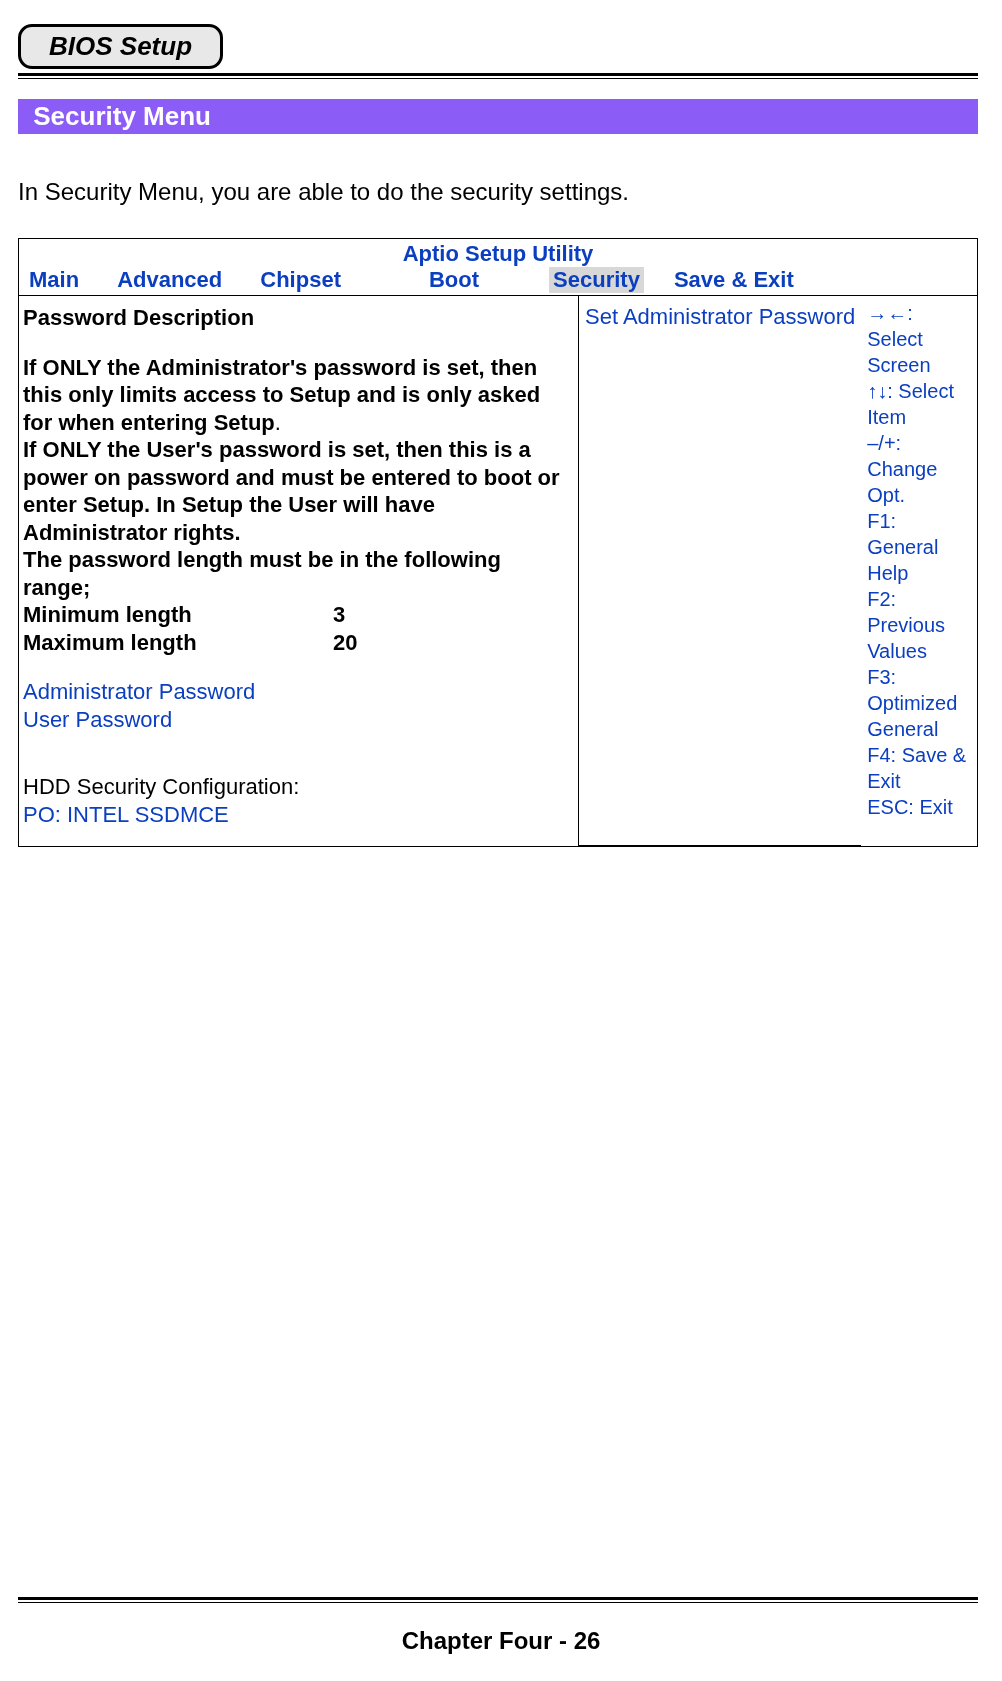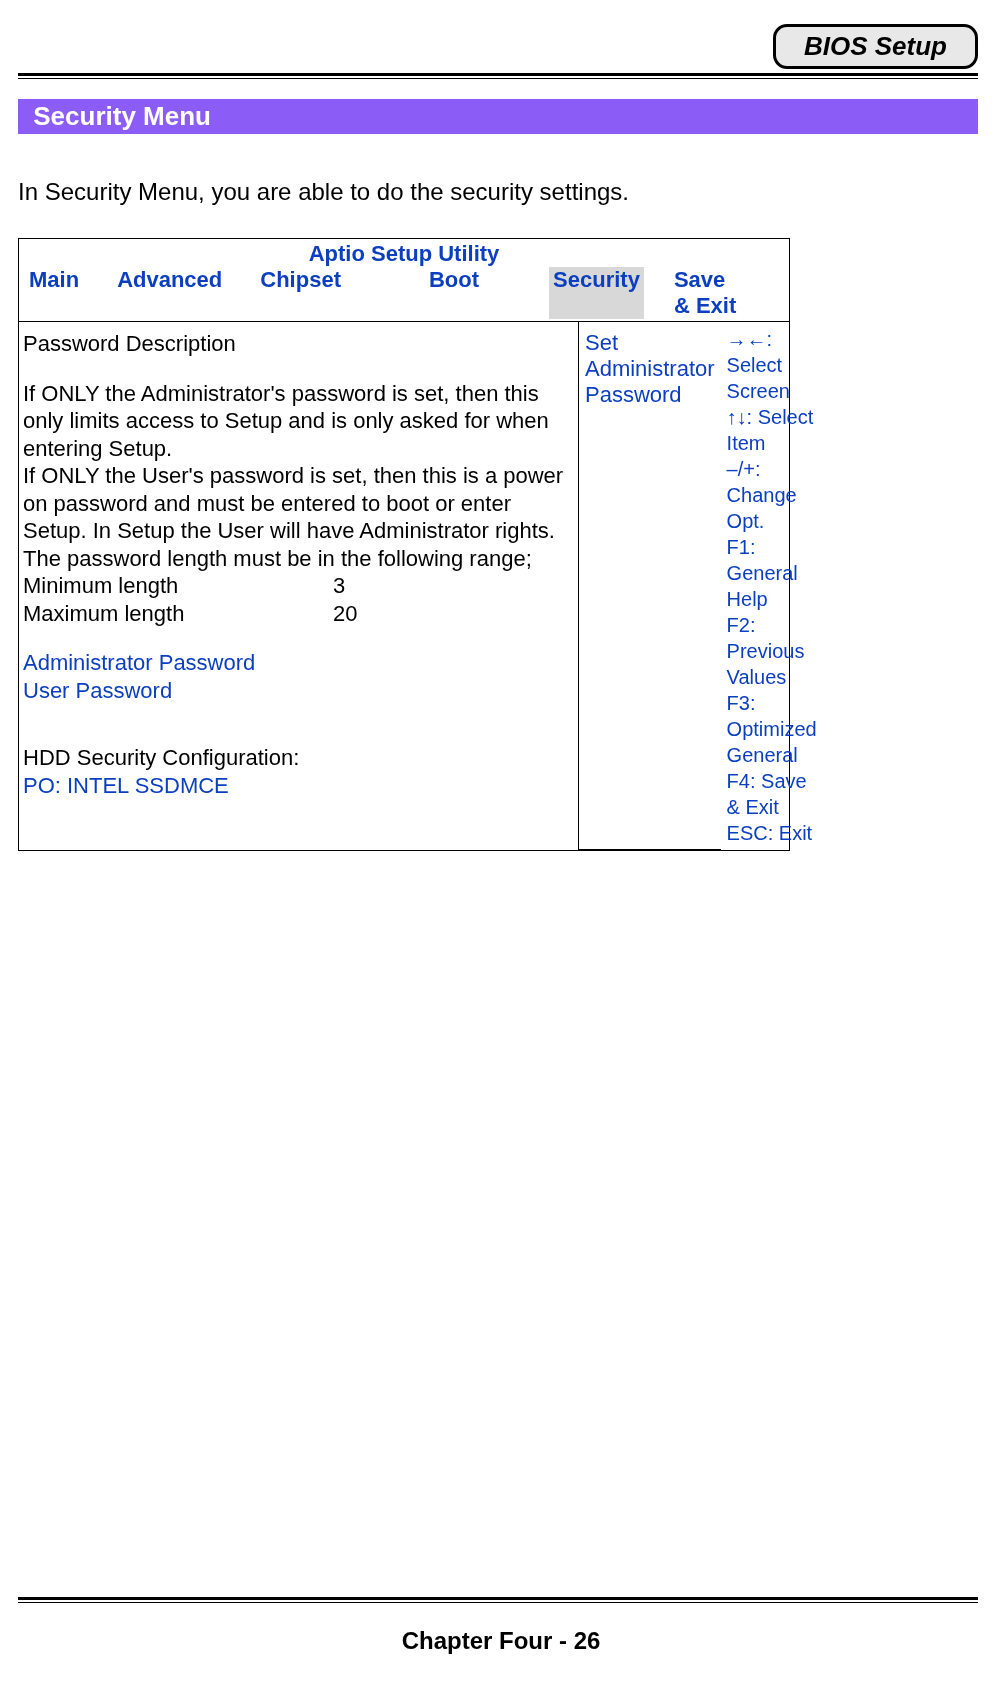--- a/index.html
+++ b/index.html
@@ -9,21 +9,21 @@
       height: 1681px;
       position: relative;
       background: #fff;
       color: #000;
     }
     .page {
       padding: 24px 24px 0 18px;
     }
     .header-tab-row {
       display: flex;
-      justify-content: flex-end;
+      justify-content: flex-start;
       margin-bottom: 4px;
     }
     .header-tab {
       border: 3px solid #000;
       border-radius: 14px;
       padding: 4px 28px;
       font-weight: bold;
       font-style: italic;
       font-size: 26px;
       background: #e8e8e8;
@@ -43,21 +43,21 @@
       padding: 2px 8px;
       margin-top: 20px;
     }
     .intro {
       font-size: 24px;
       margin: 44px 0 32px 0;
     }
     .bios-box {
       border: 1px solid #000;
       margin-left: 0;
-      width: 772px;
+      width: 960px;
     }
     .bios-title-row {
       border-bottom: 1px solid #000;
     }
     .bios-title {
       text-align: center;
       font-weight: bold;
       color: #0b3fbf;
       font-size: 22px;
       padding-top: 2px;
@@ -75,21 +75,21 @@
     .bios-body {
       display: flex;
     }
     .bios-left {
       flex: 0 0 560px;
       border-right: 1px solid #000;
       padding: 8px 6px 18px 4px;
       font-size: 22px;
       line-height: 1.25;
     }
-    .bios-left .bold { font-weight: normal; }
+    .bios-left .bold { font-weight: bold; }
     .bios-left .blue { color: #0b3fbf; }
     .len-row { display: flex; }
     .len-label { flex: 0 0 310px; }
     .bios-right {
       flex: 1;
       display: flex;
       flex-direction: row;
     }
     .help-top {
       color: #0b3fbf;

